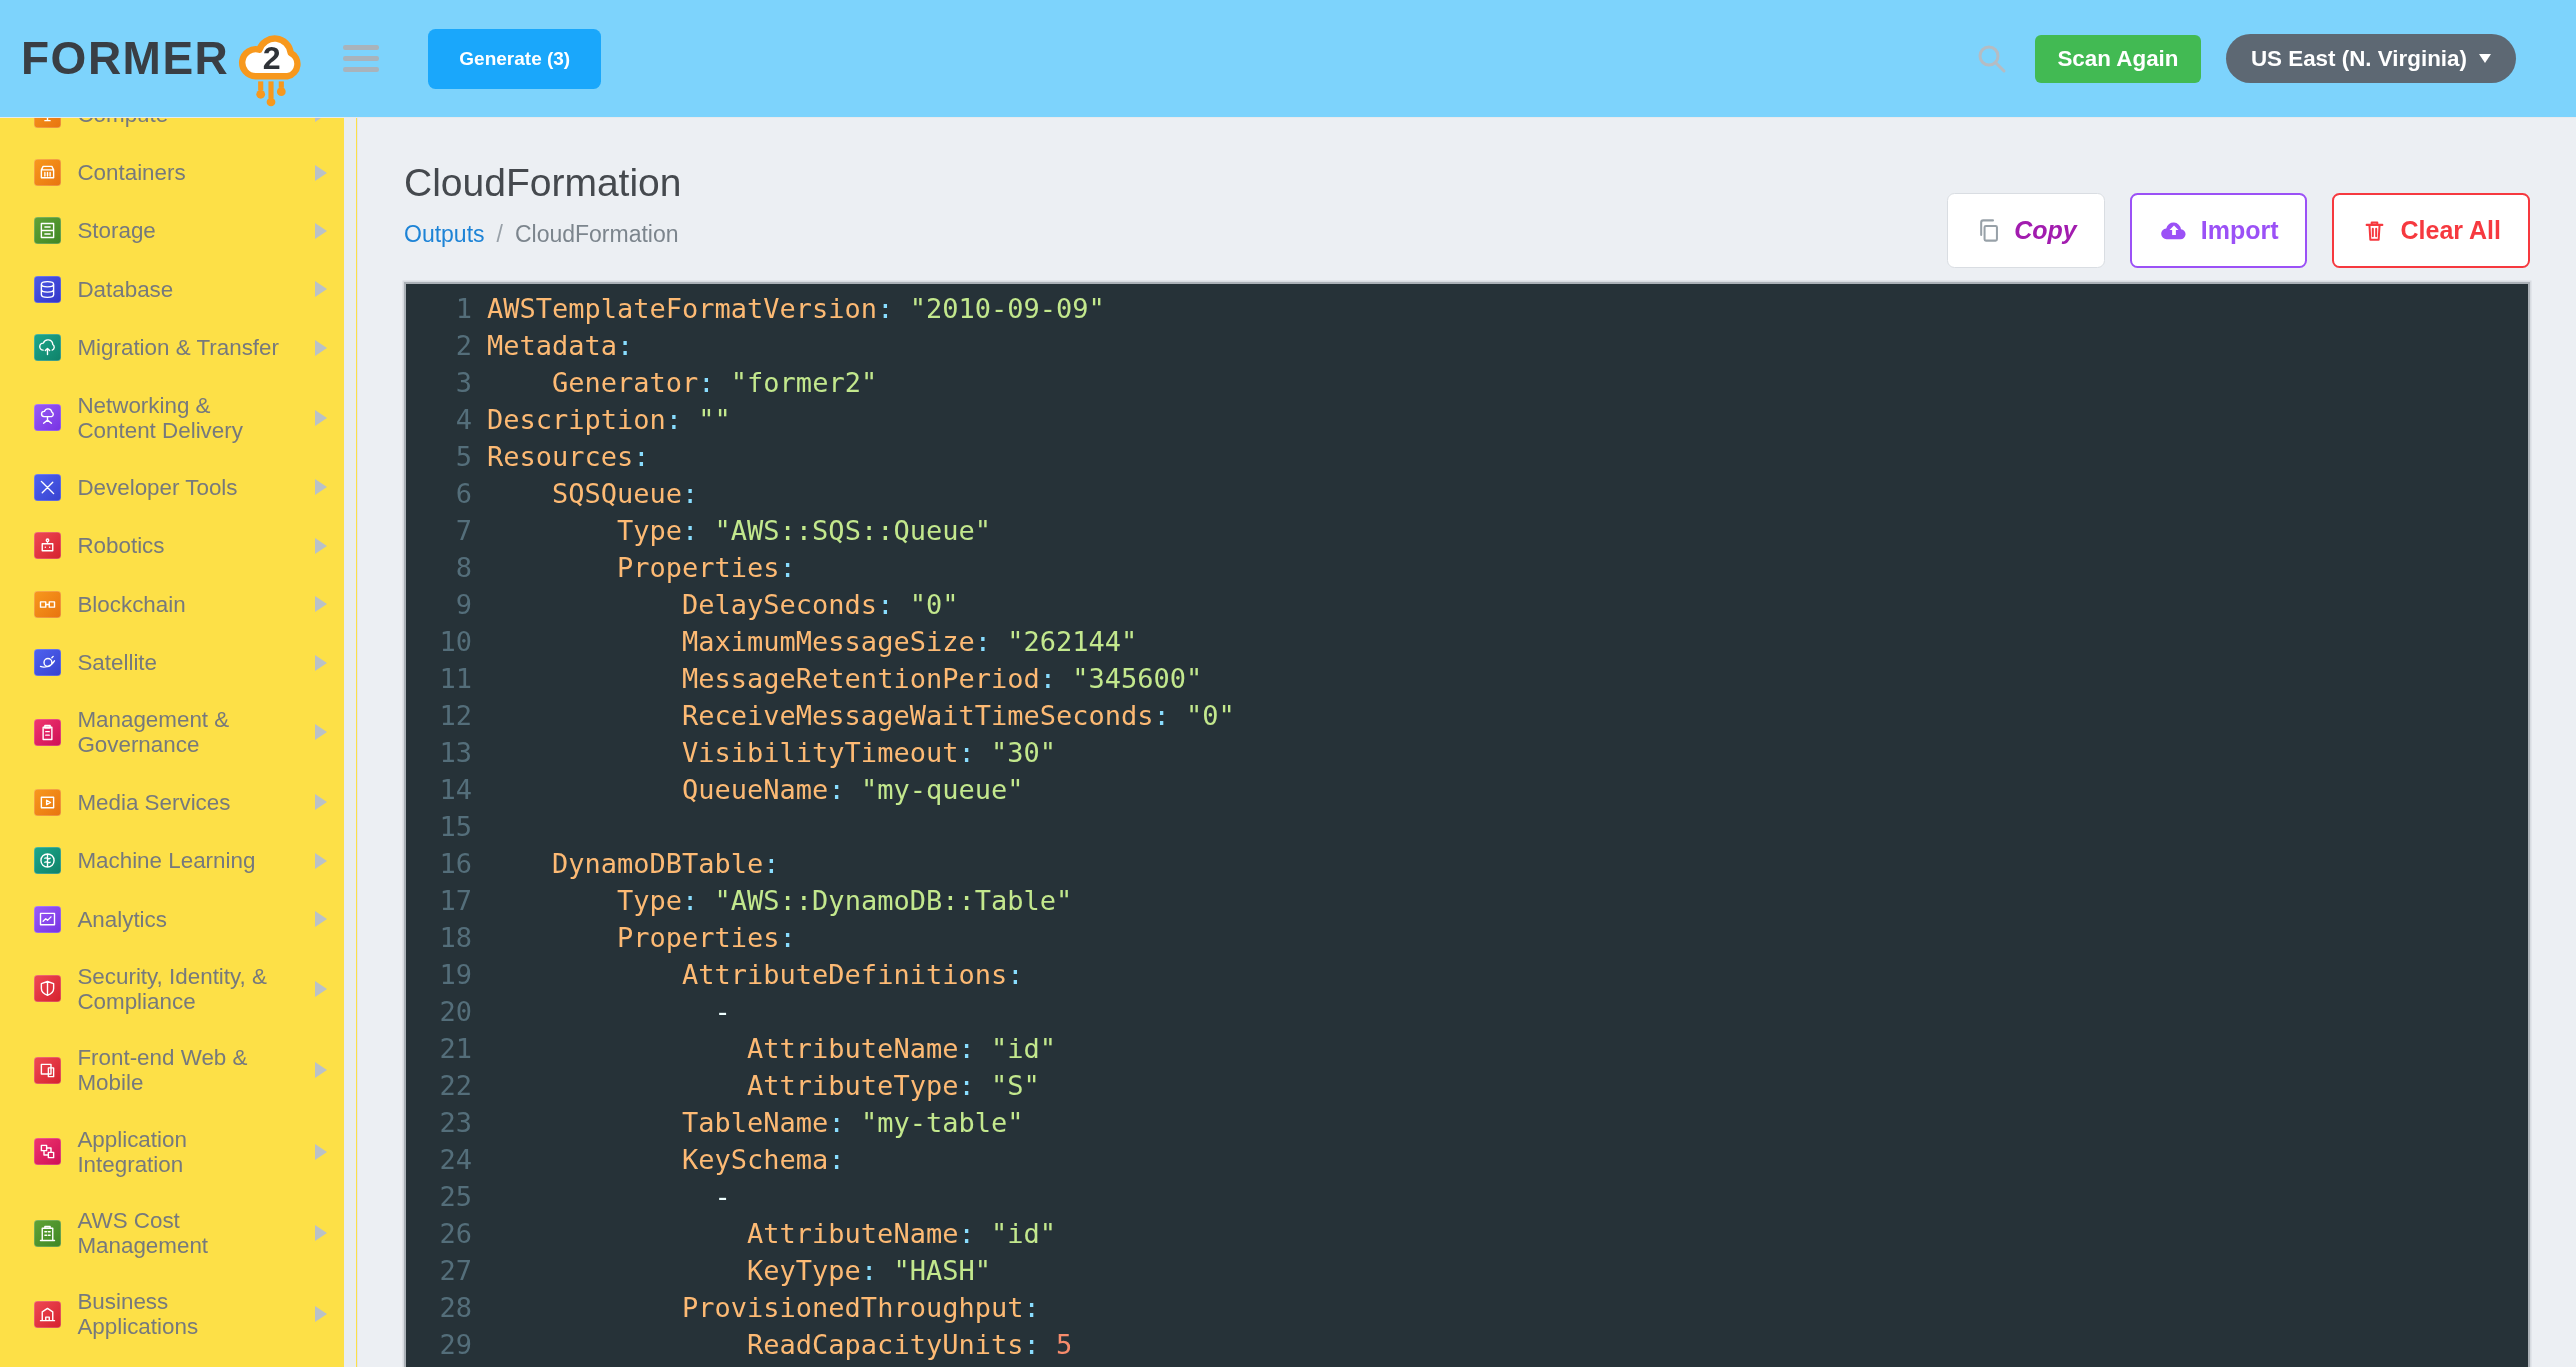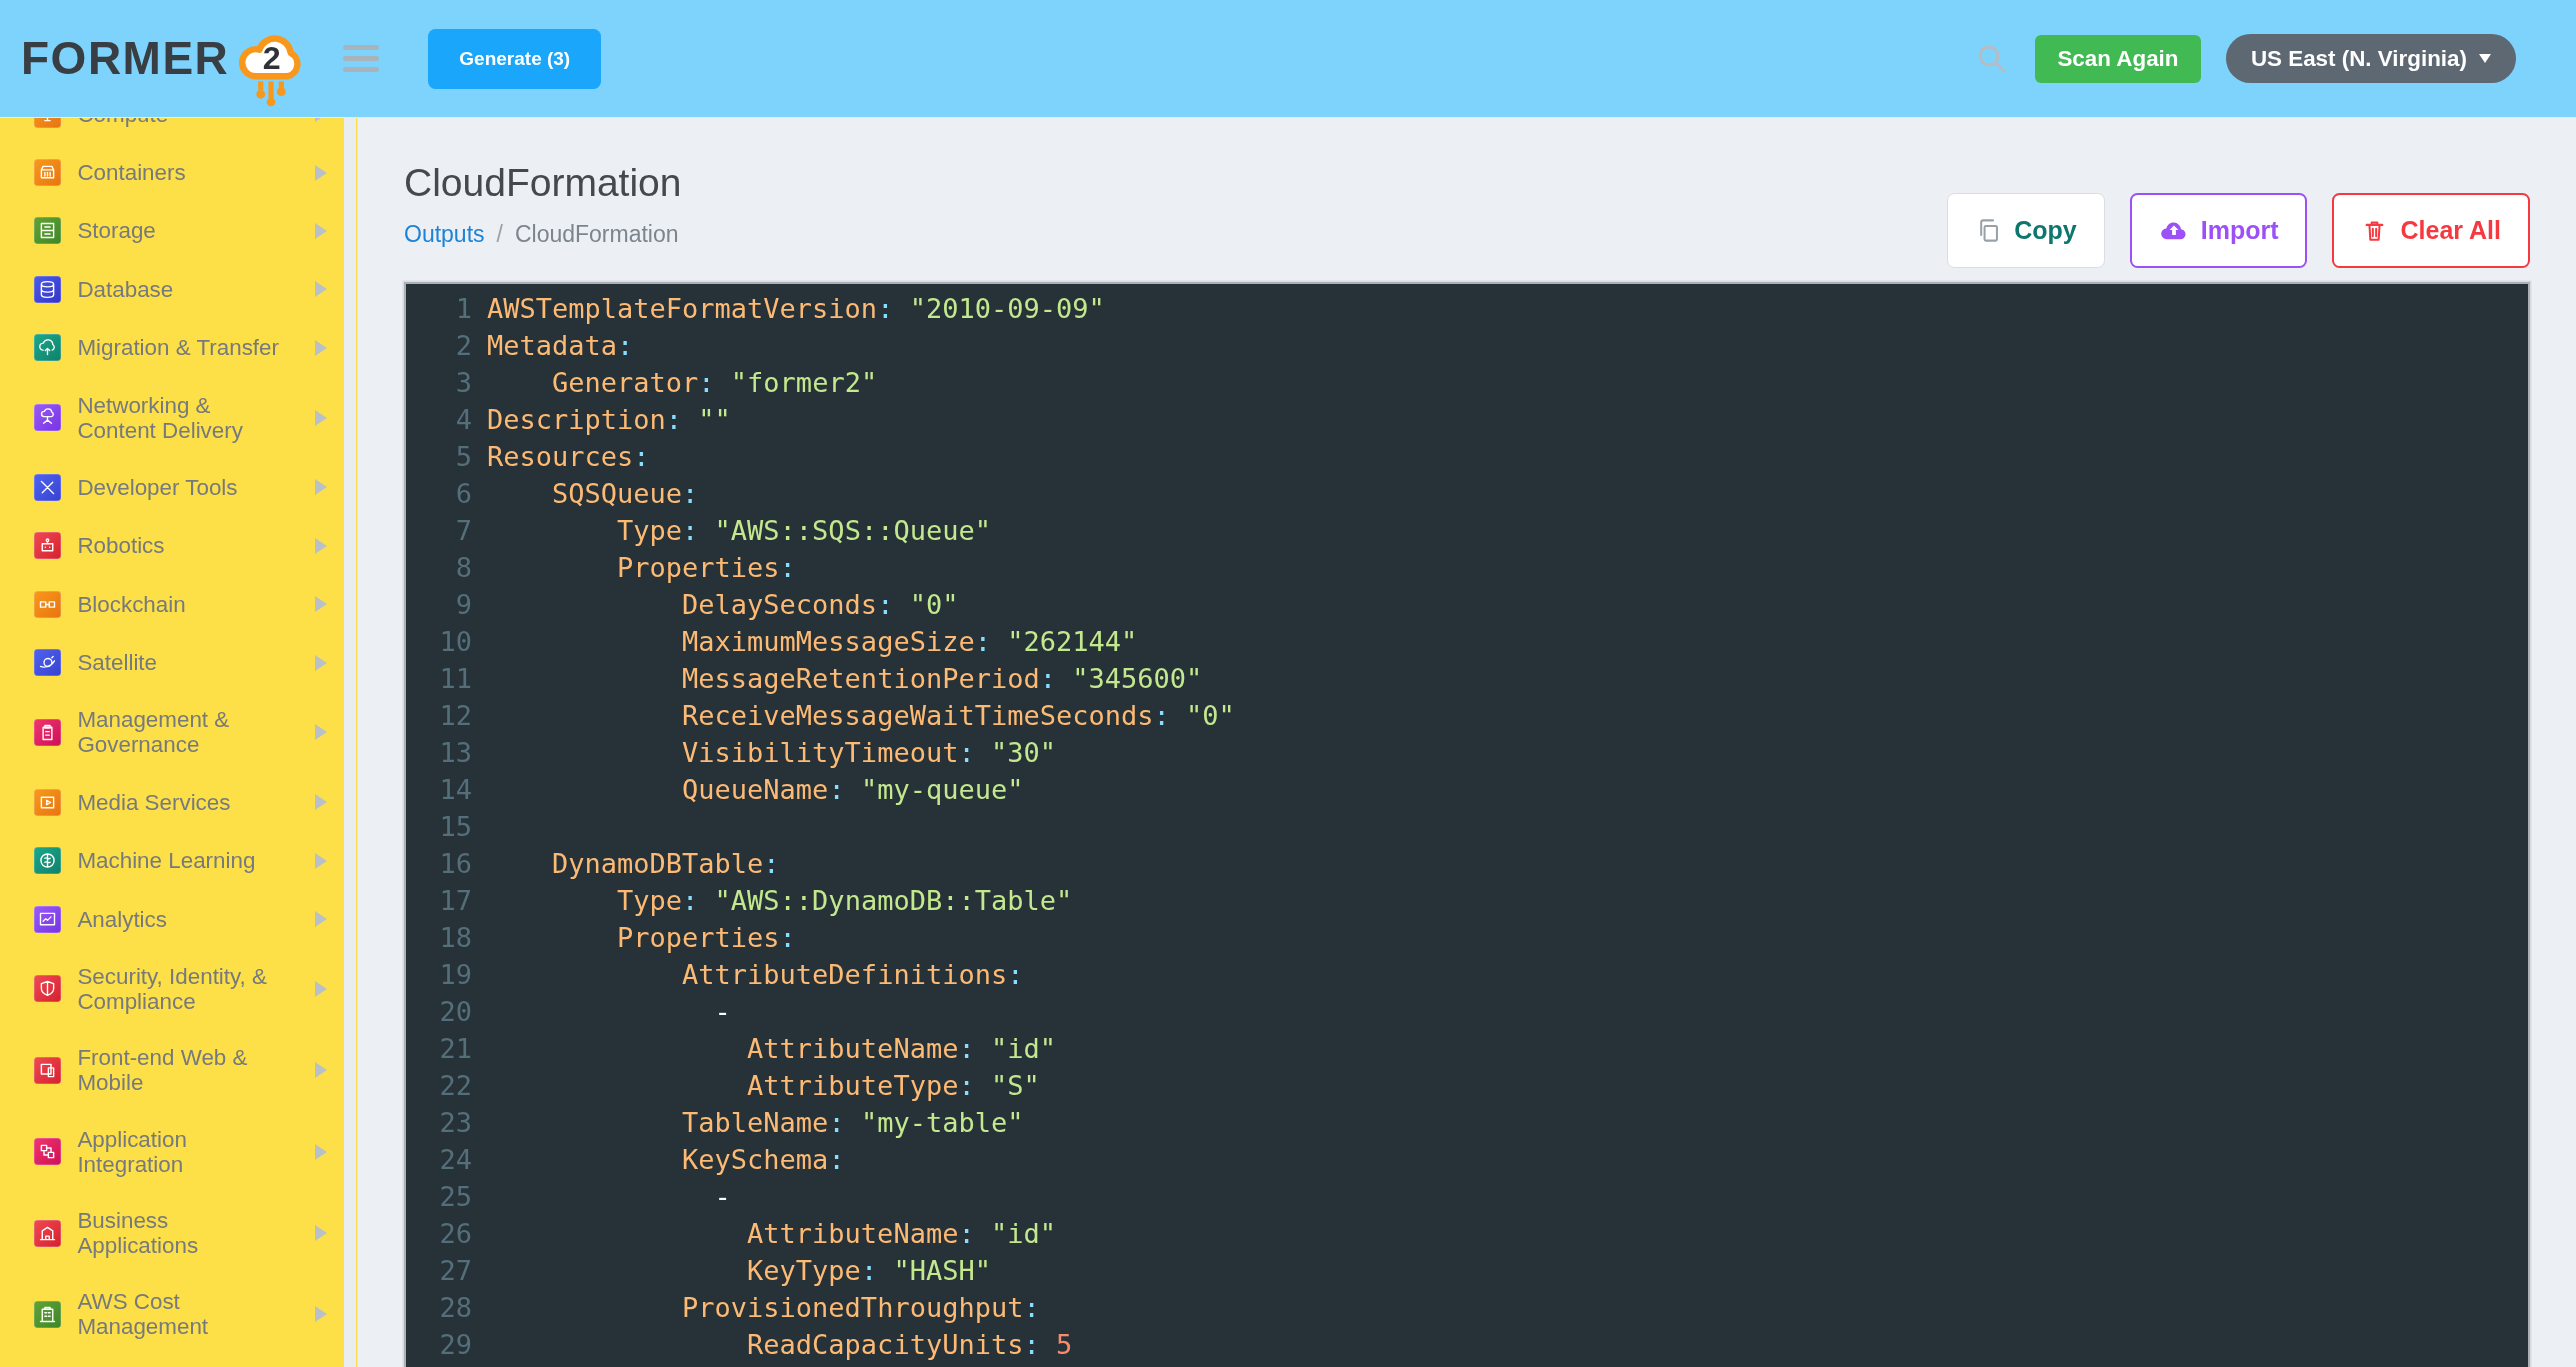--- a/index.html
+++ b/index.html
@@ -47,21 +47,21 @@
   .page-title { margin-top:43px; font-size:39px; font-weight:400; color:#45494e; }
   .breadcrumb { margin-top:16.4px; font-size:23px; }
   .breadcrumb a { color:#1d83d6; text-decoration:none; cursor:pointer; }
   .breadcrumb .sep { color:#98a0a8; margin:0 12px; }
   .breadcrumb .cur { color:#7c858d; }
 
   .toolbar { position:absolute; top:75px; right:46px; display:flex; gap:25px; }
   .tb-btn { height:75px; border-radius:7.5px; background:#ffffff; display:flex; align-items:center;
             padding:0 27px; font-size:25px; font-weight:600; font-family:inherit; cursor:pointer; }
   .tb-btn svg { margin-right:12px; }
-  .btn-copy   { border:1.5px solid #d9dde2; color:#0f766e; }
+  .btn-copy   { border:1.5px solid #d9dde2; color:#a21caf;font-style:italic; }
   .btn-import { border:2.2px solid #9b51f6; color:#9b51f6; }
   .btn-clear  { border:2.2px solid #f6393f; color:#f6393f; }
 
   
   .editor { margin-top:34px; height:1133px; background:#263238; border:2.2px solid #abb1b7;
             box-shadow:0 0 0 1.5px rgba(180,186,192,.35); padding-top:6px;
             font-family:"DejaVu Sans Mono", monospace; font-size:27px; overflow:hidden; cursor:text; }
   .code-line { display:flex; height:37px; line-height:37px; white-space:pre; }
   .gutter { flex:0 0 66px; text-align:right; color:#546e7a; }
   .code-content { margin-left:15px; }
@@ -282,38 +282,38 @@
       <svg viewBox="0 0 24 24" fill="none" stroke="#ffffff" stroke-width="1.6" stroke-linecap="round" stroke-linejoin="round">
             <path d="M5 5h6v6H5z M13 13h6v6h-6z M11 8h5v5 M8 11v5h5"></path>
           </svg>
     </span>
     <span class="sb-label">Application
 Integration</span>
     <span class="sb-chevron"></span>
   </div>
 
   <div class="sb-item">
+    <span class="sb-icon" style="background: linear-gradient(135deg, rgb(96, 163, 55), rgb(63, 134, 36));">
+      <svg viewBox="0 0 24 24" fill="none" stroke="#ffffff" stroke-width="1.6" stroke-linecap="round" stroke-linejoin="round">
+            <path d="M6 20V6h12v14 M4 20h16 M9 6V4h6v2 M9 10h2 M13 10h2 M9 14h2 M13 14h2"></path>
+          </svg>
+    </span>
+    <span class="sb-label">AWS Cost
+Management</span>
+    <span class="sb-chevron"></span>
+  </div>
+
+  <div class="sb-item">
     <span class="sb-icon" style="background: linear-gradient(135deg, rgb(239, 74, 84), rgb(213, 33, 46));">
       <svg viewBox="0 0 24 24" fill="none" stroke="#ffffff" stroke-width="1.6" stroke-linecap="round" stroke-linejoin="round">
             <path d="M4 19h16 M6 19V9l6-4 6 4v10 M10 19v-4h4v4"></path>
           </svg>
     </span>
     <span class="sb-label">Business
 Applications</span>
-    <span class="sb-chevron"></span>
-  </div>
-
-  <div class="sb-item">
-    <span class="sb-icon" style="background: linear-gradient(135deg, rgb(96, 163, 55), rgb(63, 134, 36));">
-      <svg viewBox="0 0 24 24" fill="none" stroke="#ffffff" stroke-width="1.6" stroke-linecap="round" stroke-linejoin="round">
-            <path d="M6 20V6h12v14 M4 20h16 M9 6V4h6v2 M9 10h2 M13 10h2 M9 14h2 M13 14h2"></path>
-          </svg>
-    </span>
-    <span class="sb-label">AWS Cost
-Management</span>
     <span class="sb-chevron"></span>
   </div>
 
   <div class="sb-item">
     
     
     
   </div>
 </div>
   <div class="sb-track"></div>

